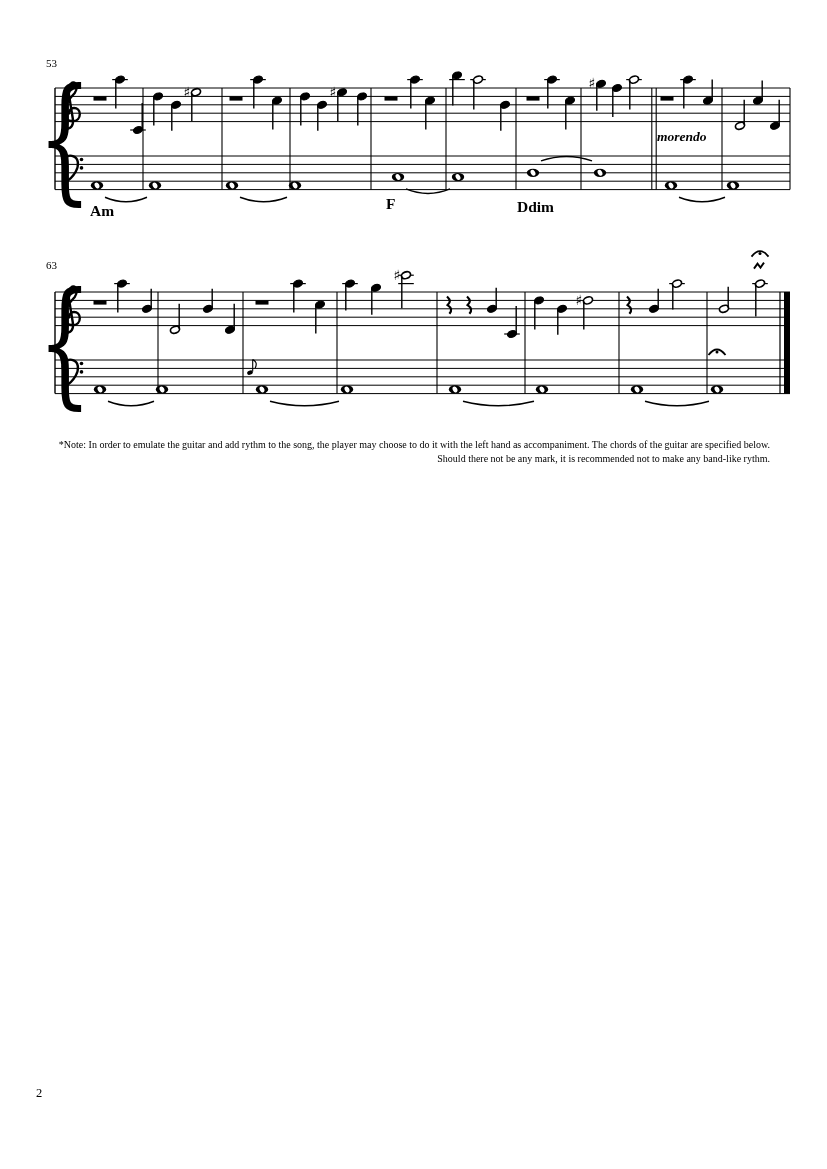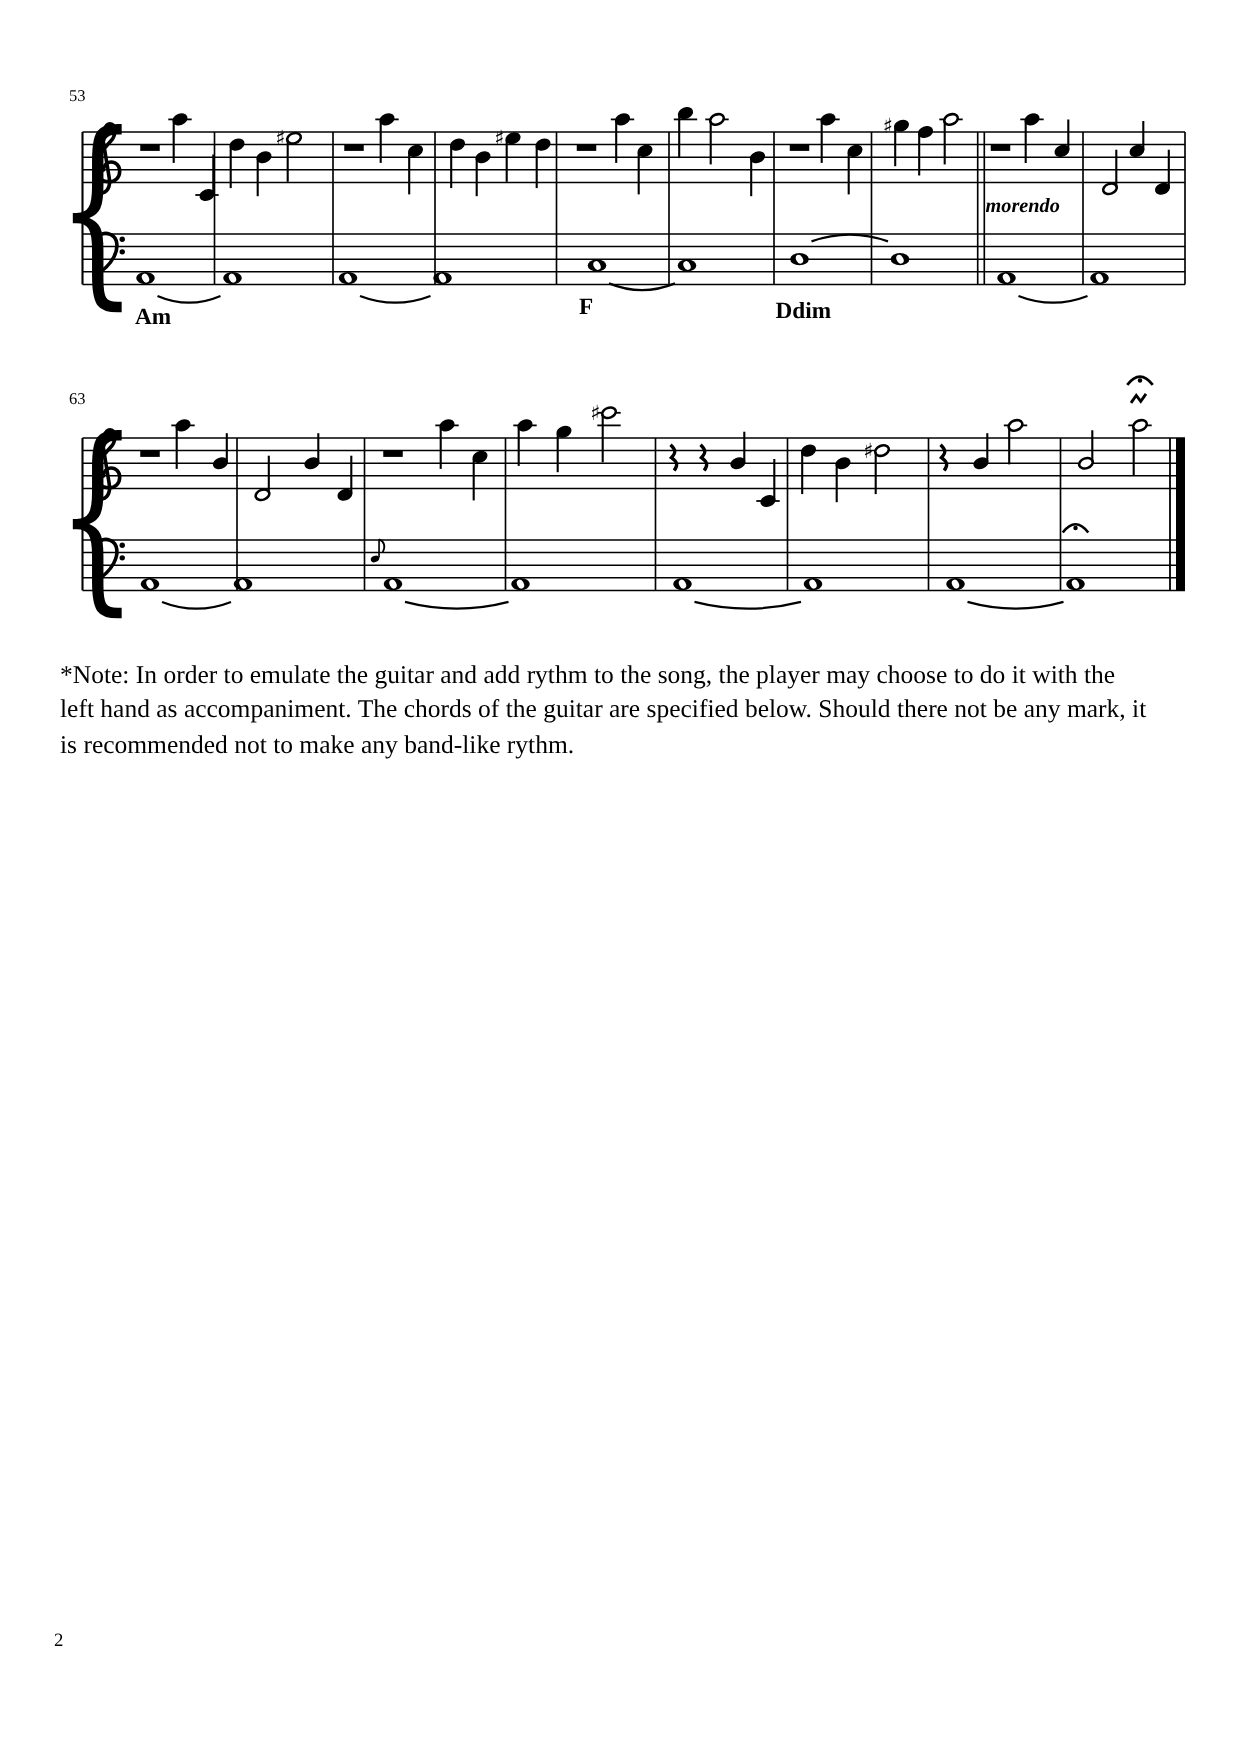--- a/index.html
+++ b/index.html
@@ -1,20 +1,20 @@
 <!DOCTYPE html>
 <html><head>
 <meta charset="utf-8">
 <style>
   html,body{margin:0;padding:0;background:#ffffff;}
   .page{position:relative;width:827px;height:1169px;background:#ffffff;overflow:hidden;
         font-family:"Liberation Serif",serif;color:#000;}
   .page svg{position:absolute;left:0;top:0;}
   .footnote{position:absolute;left:40px;top:438px;width:730px;margin:0;
-            font-size:17px;line-height:1.38;white-space:pre-line;}
+            font-size:10px;line-height:1.38;white-space:pre-line;text-align:right;}
   .pagenum{position:absolute;left:36px;top:1086px;font-size:12.5px;}
   .mnum{font:11px "Liberation Serif",serif;}
   .chord{font:bold 15.5px "Liberation Serif",serif;}
   .dir{font:italic bold 13.5px "Liberation Serif",serif;}
   .sharp{font:14px "DejaVu Sans",sans-serif;}
 </style>
 </head>
 <body>
 
 <div class="page">

